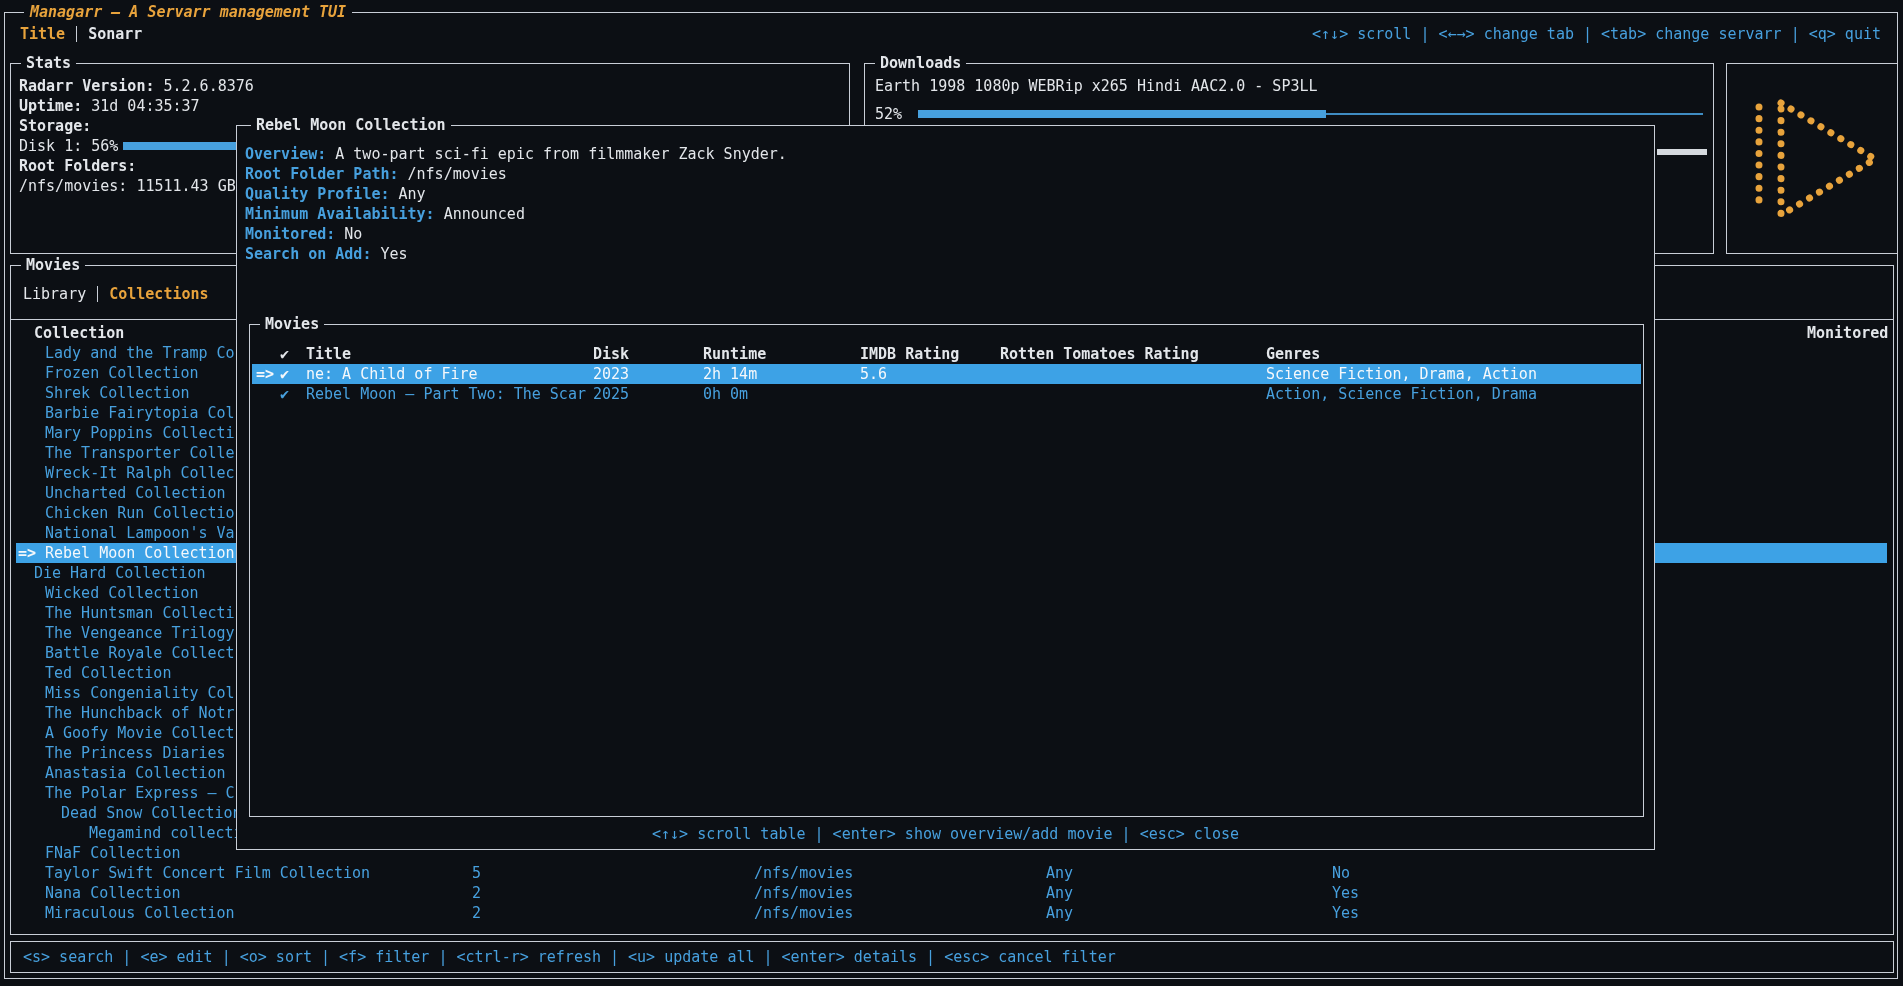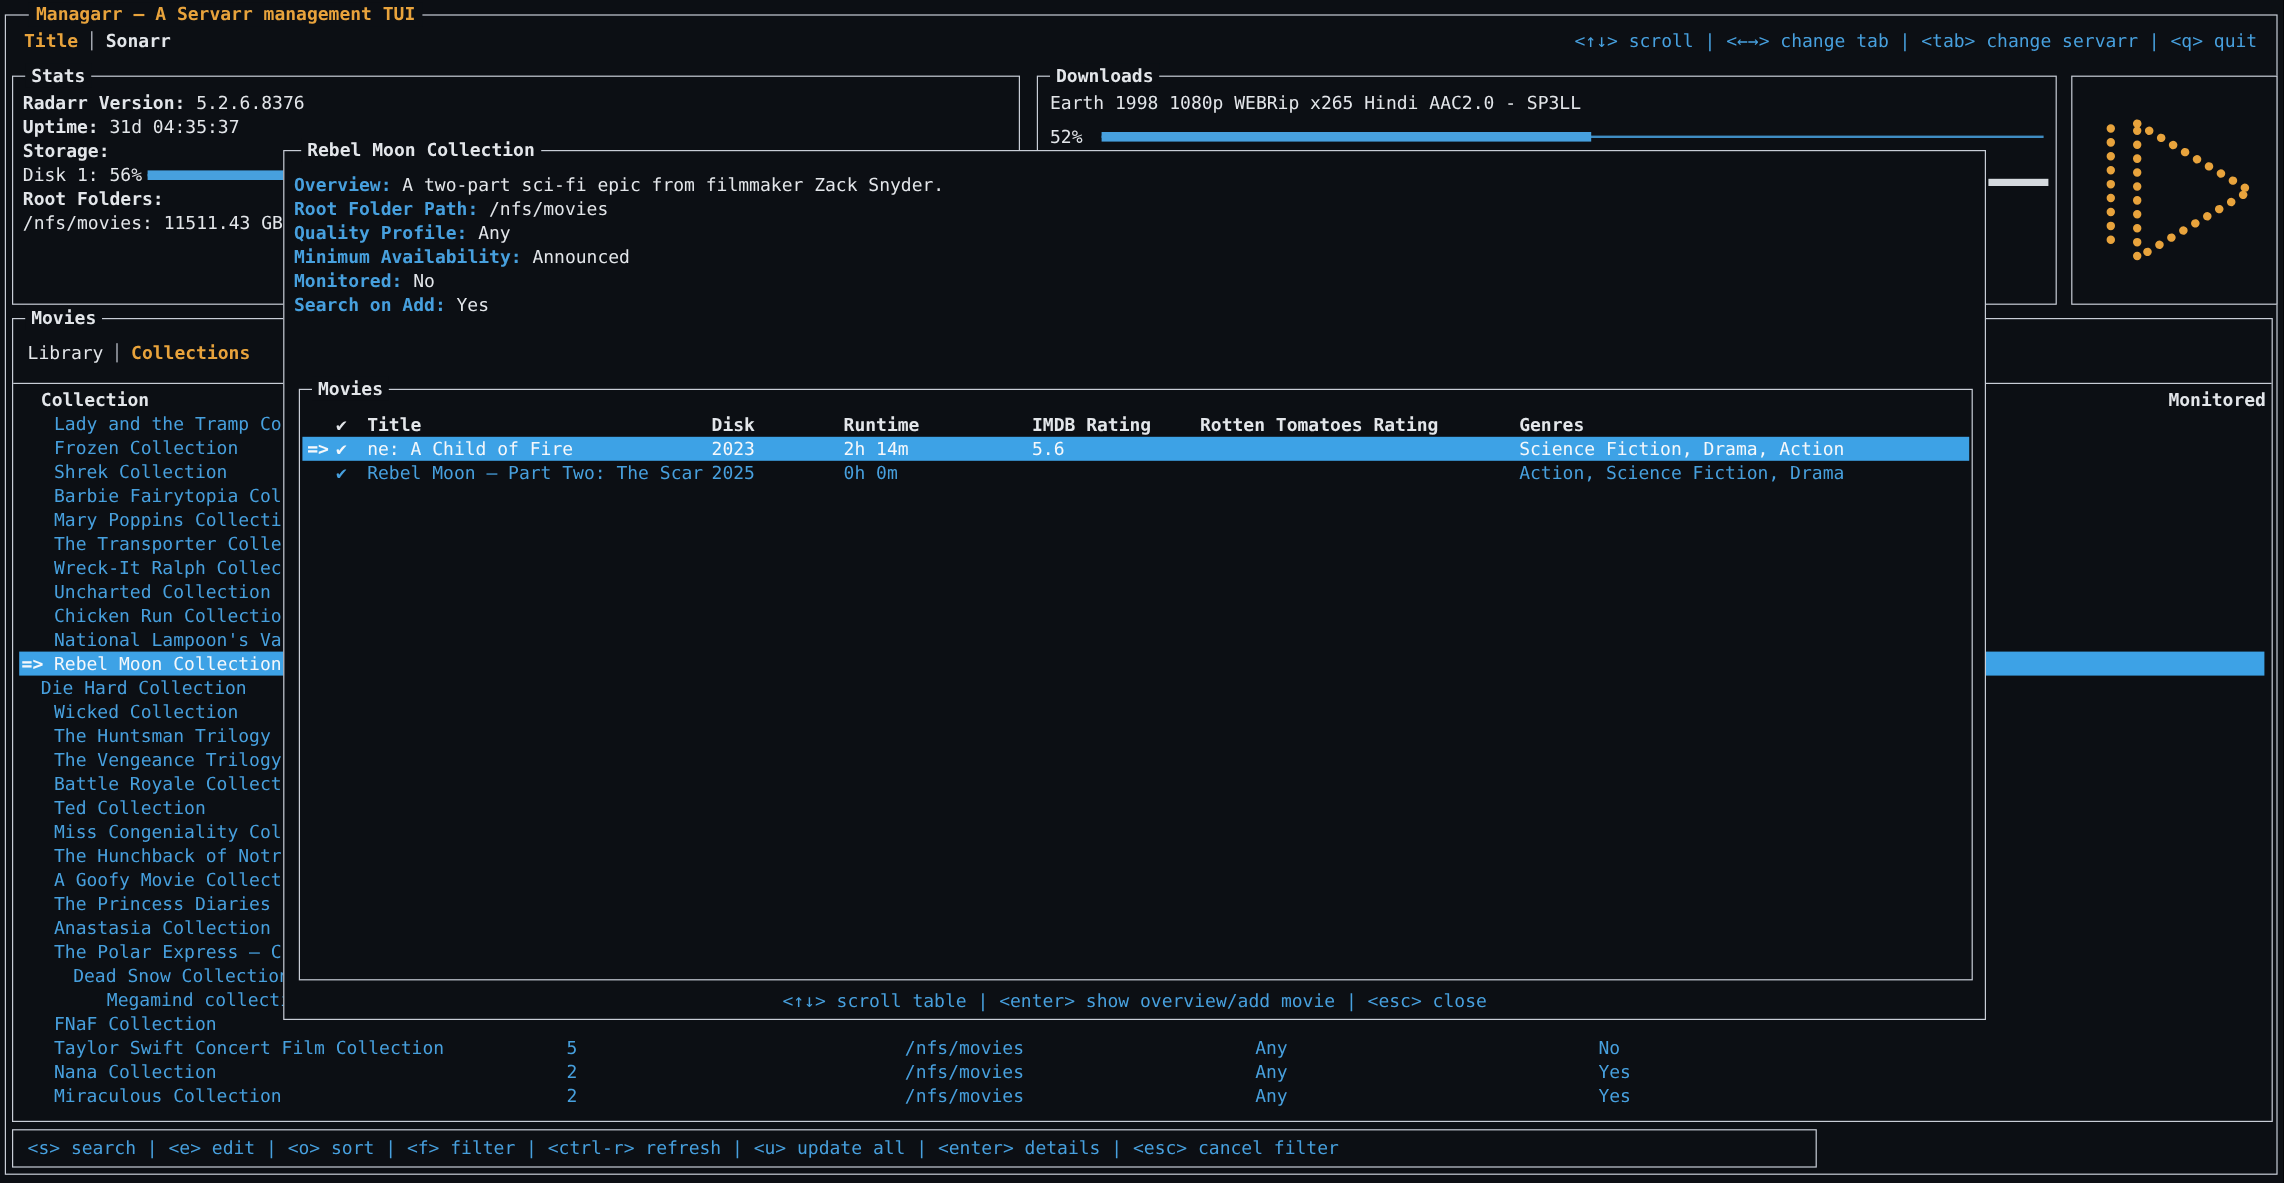--- a/index.html
+++ b/index.html
@@ -13,21 +13,21 @@
   }
   *{box-sizing:border-box;}
   html,body{margin:0;padding:0;background:#000;}
   .screen{
     position:relative;width:1903px;height:986px;background:var(--bg);
     font-family:"DejaVu Sans Mono","Liberation Mono",monospace;
     font-size:15px;color:var(--white);overflow:hidden;
   }
   .frame{position:absolute;left:4px;top:12px;right:5px;bottom:7px;border:1px solid var(--border);}
   .app-title{position:absolute;left:24px;top:2px;height:20px;line-height:20px;background:var(--bg);
-    padding:0 6px;color:var(--orange);font-weight:bold;z-index:2;}
+    padding:0 6px;color:var(--orange);font-weight:bold;font-style:italic;z-index:2;}
   .tabsrow{position:absolute;display:flex;align-items:center;gap:11px;height:20px;z-index:2;}
   .vsep{width:1px;height:16px;background:var(--border);}
   .help-top{position:absolute;right:22px;top:24px;height:20px;line-height:20px;color:var(--blue);z-index:2;}
 
   .panel{position:absolute;border:1px solid var(--border);background:var(--bg);}
   .panel-title{position:absolute;top:-11px;left:10px;height:20px;line-height:20px;background:var(--bg);
     padding:0 5px;font-weight:bold;color:var(--white);white-space:pre;}
   .pline{position:absolute;left:8px;height:20px;line-height:20px;white-space:pre;}
   .lbl{font-weight:bold;}
   .orange{color:var(--orange);font-weight:bold;}
@@ -62,21 +62,21 @@
 
   .col-mark{left:4px;}
   .col-check{left:28px;}
   .col-title{left:54px;}
   .col-year{left:341px;}
   .col-runtime{left:451px;}
   .col-imdb{left:608px;}
   .col-rt{left:748px;}
   .col-genres{left:1014px;}
 
-  .bottom-bar{position:absolute;left:10px;top:941px;width:1504px;height:32px;border:1px solid var(--border);text-decoration:underline;}
+  .bottom-bar{position:absolute;left:10px;top:941px;width:1884px;height:32px;border:1px solid var(--border);text-decoration:underline;}
   .bottom-bar .txt{position:absolute;left:12px;top:0;height:30px;line-height:30px;color:var(--blue);white-space:pre;}
 </style>
 </head>
 <body>
 
 <div class="screen">
 
   <div class="frame"></div>
 
   <span class="app-title">Managarr — A Servarr management TUI</span>
@@ -168,21 +168,21 @@
           <span class="cmark" style="left: 2px;">=&gt;</span>
           <span style="left: 29px;">Rebel Moon Collection</span>
         </div>
         <div class="crow" style="top: 297px;">
           <span style="left: 18px;">Die Hard Collection</span>
         </div>
         <div class="crow" style="top: 317px;">
           <span style="left: 29px;">Wicked Collection</span>
         </div>
         <div class="crow" style="top: 337px;">
-          <span style="left: 29px;">The Huntsman Trilogy</span>
+          <span style="left: 29px;">The Huntsman Collecti</span>
         </div>
         <div class="crow" style="top: 357px;">
           <span style="left: 29px;">The Vengeance Trilogy</span>
         </div>
         <div class="crow" style="top: 377px;">
           <span style="left: 29px;">Battle Royale Collect</span>
         </div>
         <div class="crow" style="top: 397px;">
           <span style="left: 29px;">Ted Collection</span>
         </div>

